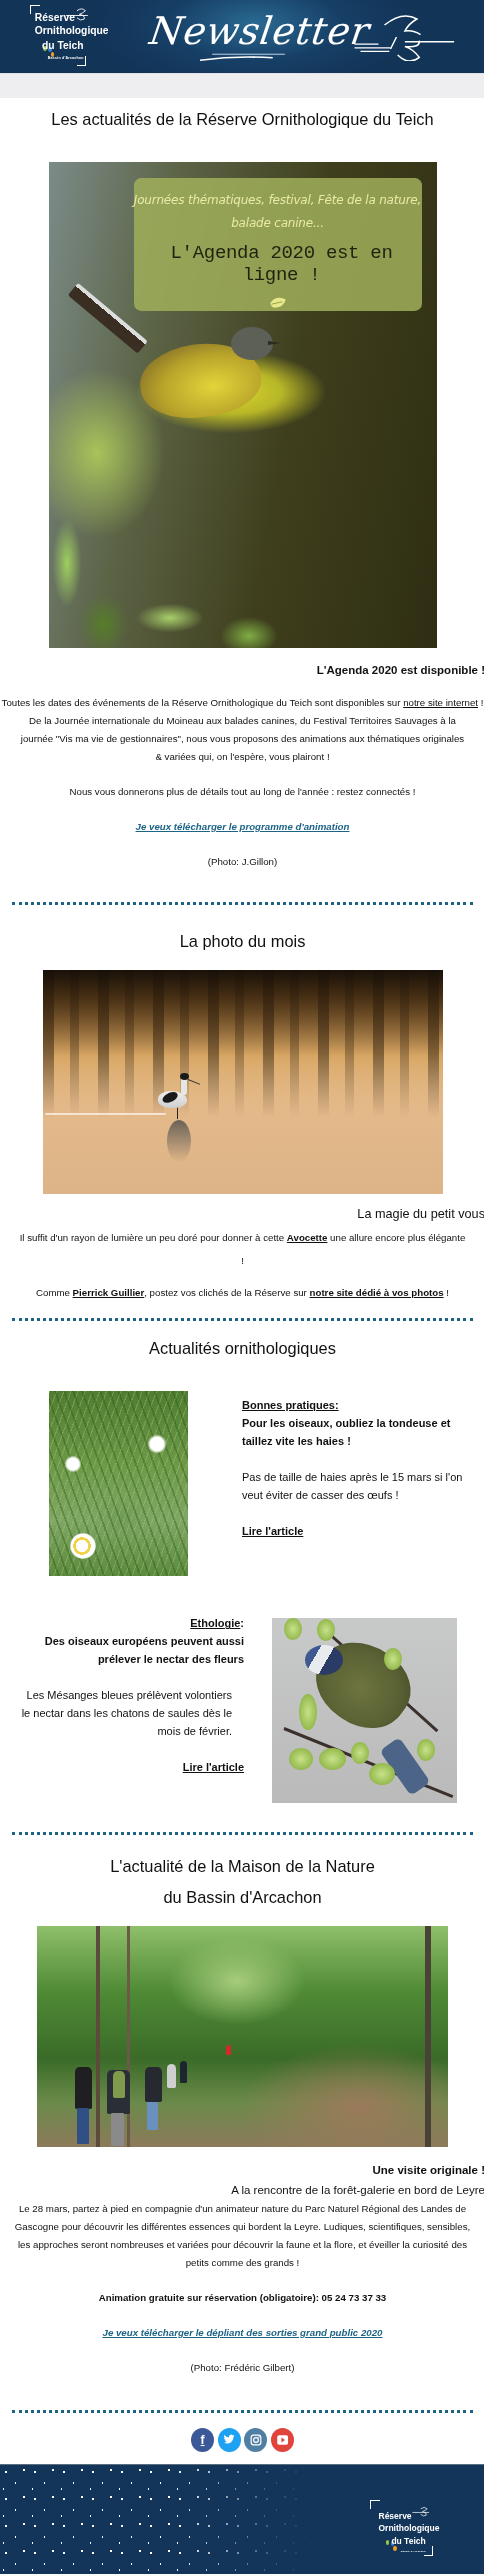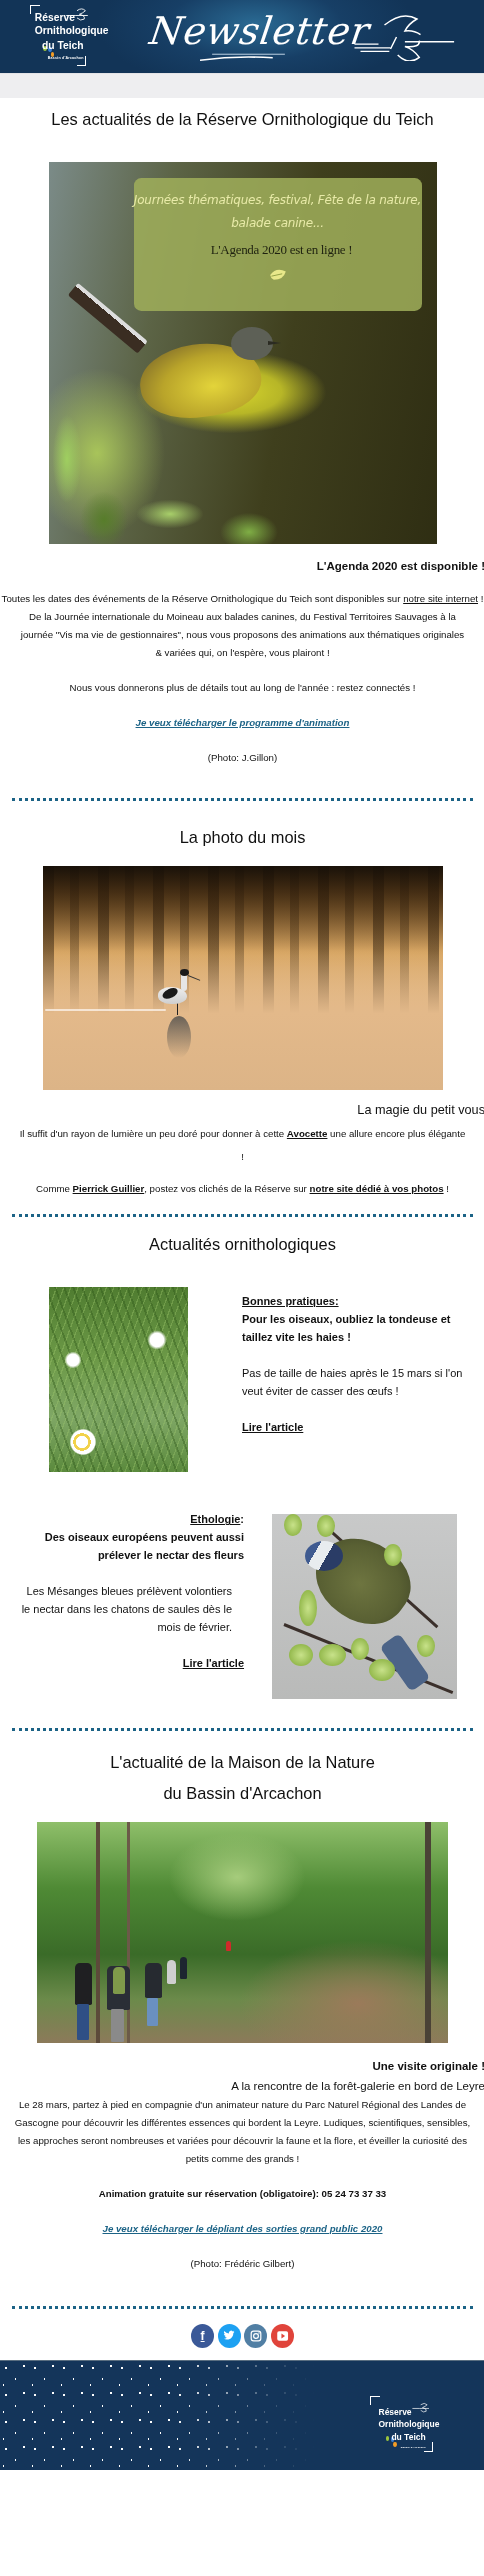--- a/index.html
+++ b/index.html
@@ -23,28 +23,28 @@
   .big-bird { position:absolute; left:354px; top:13.3px; width:103px; height:48px; }
   .grey-band { width:485px; height:24px; background:#eeeef0; border-top:1.8px solid #e3e3e6; }
 
   
   .sec-title { text-align:center; font-size:16.4px; font-weight:normal; margin:0; line-height:1.3; }
   .center { text-align:right; }
   .p { font-size:9.7px; line-height:18px; text-align:center; margin:0; }
   .divider { width:461px; margin:0 12px; height:0; border-top:3px dotted #1c6386; }
 
   
-  .hero { position:relative; width:388px; height:382px; margin:0 auto; overflow:hidden;
+  .hero { position:relative; width:388px; height:486px; margin:0 auto; overflow:hidden;
     background:
       radial-gradient(ellipse 127px 55px at 182px 230px, #d8d62e 0%, #b7b627 40%, rgba(150,150,20,0) 75%),
       radial-gradient(ellipse 97px 121px at 48px 291px, #a8c45a 0%, rgba(120,150,50,0) 70%),
       linear-gradient(100deg, #7b8b88 0%, #5c6446 28%, #3f3f1d 60%, #2f2e13 100%); }
   .hero-box { position:absolute; left:85px; top:15.8px; width:288px; height:133px; border-radius:7.3px; background:rgba(160,175,90,0.85); text-align:center; }
   .hero-box .tagline { font-family:"DejaVu Sans", sans-serif; font-weight:200; font-style:italic; font-size:12px; line-height:23px; color:#e8eaa8; padding-top:11px; letter-spacing:-0.2px; }
-  .hero-box .headline { font-family:Liberation Serif, serif; font-size:13px; color:#1f2210; margin-top:7.3px; letter-spacing:-0.3px;padding-left:8px; }
+  .hero-box .headline { font-family:Liberation Mono, monospace; font-size:19px; color:#1f2210; margin-top:7.3px; letter-spacing:-0.3px;padding-left:8px; }
   .hero-box .leaf { display:inline-block; margin-top:11px; }
   .hero .bird-body { position:absolute; left:91px; top:182px; width:121px; height:73px; border-radius:50% 55% 45% 50%; background:radial-gradient(ellipse at 60% 60%, #e3d43a 0%, #b9a42a 50%, #6e5a2a 100%); transform:rotate(-8deg); }
   .hero .bird-head { position:absolute; left:182px; top:165px; width:42px; height:33px; border-radius:50%; background:#5d6056; }
   .hero .bird-beak { position:absolute; left:219px; top:179px; width:0; height:0; border-left:13.3px solid #2b2b22; border-top:2.4px solid transparent; border-bottom:2.4px solid transparent; }
   .hero .bird-tail { position:absolute; left:24px; top:119px; width:91px; height:15.8px; background:linear-gradient(#ddd 0 25%, #3a2d22 25% 100%); transform:rotate(40deg); transform-origin:left center; border-radius:2.4px; }
   .hero .leaves { position:absolute; left:0; bottom:0; width:261px; height:133px; background:
       radial-gradient(ellipse 42px 18px at 121px 103px, #a8cf6a 0%, rgba(140,180,70,0) 80%),
       radial-gradient(ellipse 36px 24px at 200px 121px, #7fae45 0%, rgba(100,150,50,0) 80%),
       radial-gradient(ellipse 18px 55px at 18px 48px, #9fcf60 0%, rgba(120,170,60,0) 80%),
       radial-gradient(ellipse 30px 36px at 55px 109px, #577d2a 0%, rgba(80,110,40,0) 80%); }

